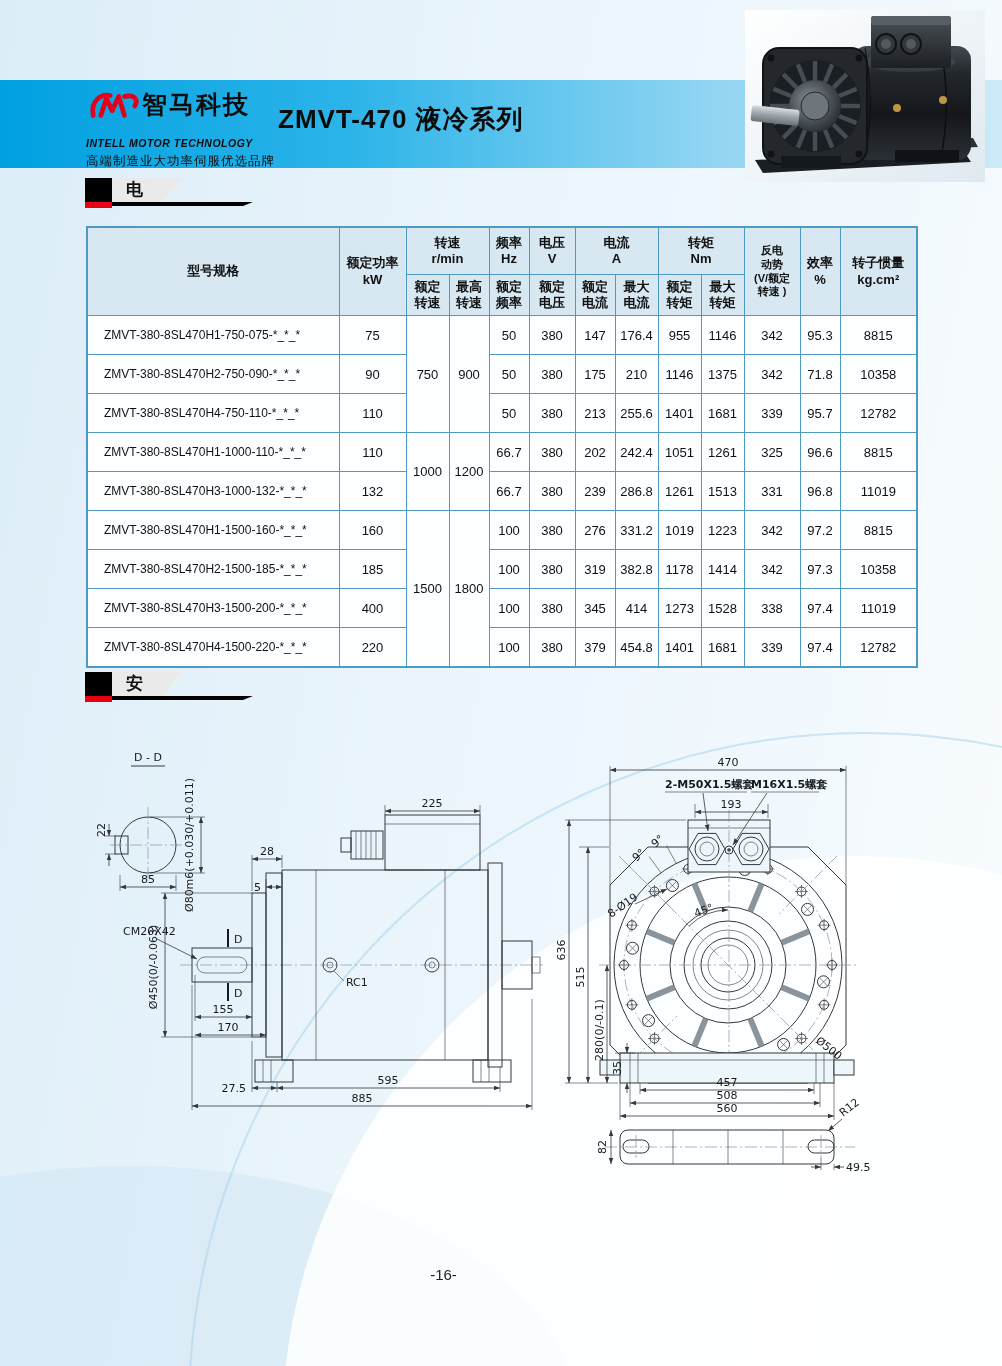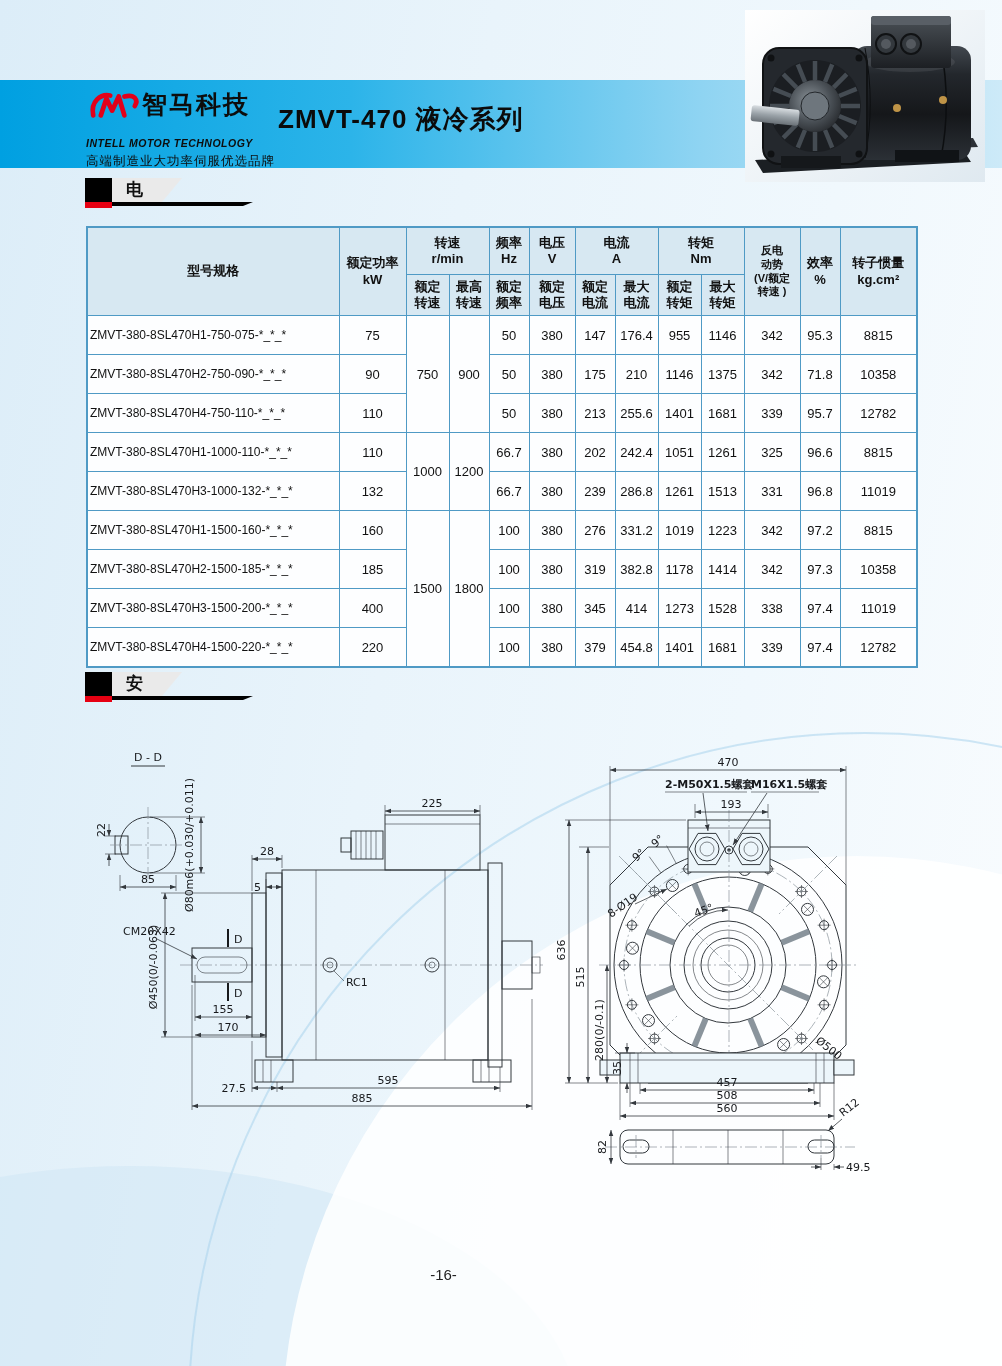--- a/index.html
+++ b/index.html
@@ -31,21 +31,21 @@
              clip-path:polygon(0 0,100% 0,calc(100% - 20px) 100%,0 100%);
              font-size:17px;line-height:24px;font-weight:bold;letter-spacing:5px;color:#111;}
   
   table.spec{position:absolute;left:86px;top:226px;border-collapse:collapse;table-layout:fixed;width:830px;
              border:2px solid #4f9ac5;background:#fdfeff;}
   table.spec th,table.spec td{border:1px solid #4f9ac5;}
   table.spec th{background:#d7e8f2;font-size:13px;font-weight:bold;white-space:pre-line;line-height:1.25;padding:2px 1px;color:#111;}
   table.spec tr.h1 th{height:42px;}
   table.spec tr.h2 th{height:36px;}
   table.spec td{height:38px;font-size:13px;text-align:center;background:#fdfeff;padding:0 2px;color:#111;}
-  table.spec td.model{text-align:left;padding-left:2px;font-size:12px;letter-spacing:0;}
+  table.spec td.model{text-align:left;padding-left:16px;font-size:12px;letter-spacing:0;}
   .th-sm{font-size:11px !important;}
   
   svg .ln{stroke:#33383d;stroke-width:1;fill:none;}
   svg .lt{stroke:#33383d;stroke-width:.6;fill:none;}
   svg .cl{stroke:#8a939b;stroke-width:.7;fill:none;stroke-dasharray:12 3 2 3;}
   svg .dm{stroke:#33383d;stroke-width:.8;fill:none;}
   svg .mk{fill:#edf6fb;stroke:#33383d;stroke-width:1;}
   svg text.dt{font-family:"DejaVu Sans",sans-serif;font-size:11px;fill:#17191c;}
   svg .spoke{stroke:#76828b;stroke-width:6;opacity:.85;}
   .pageno{position:absolute;left:0;top:1266px;width:887px;text-align:center;font-size:15px;color:#222;}

